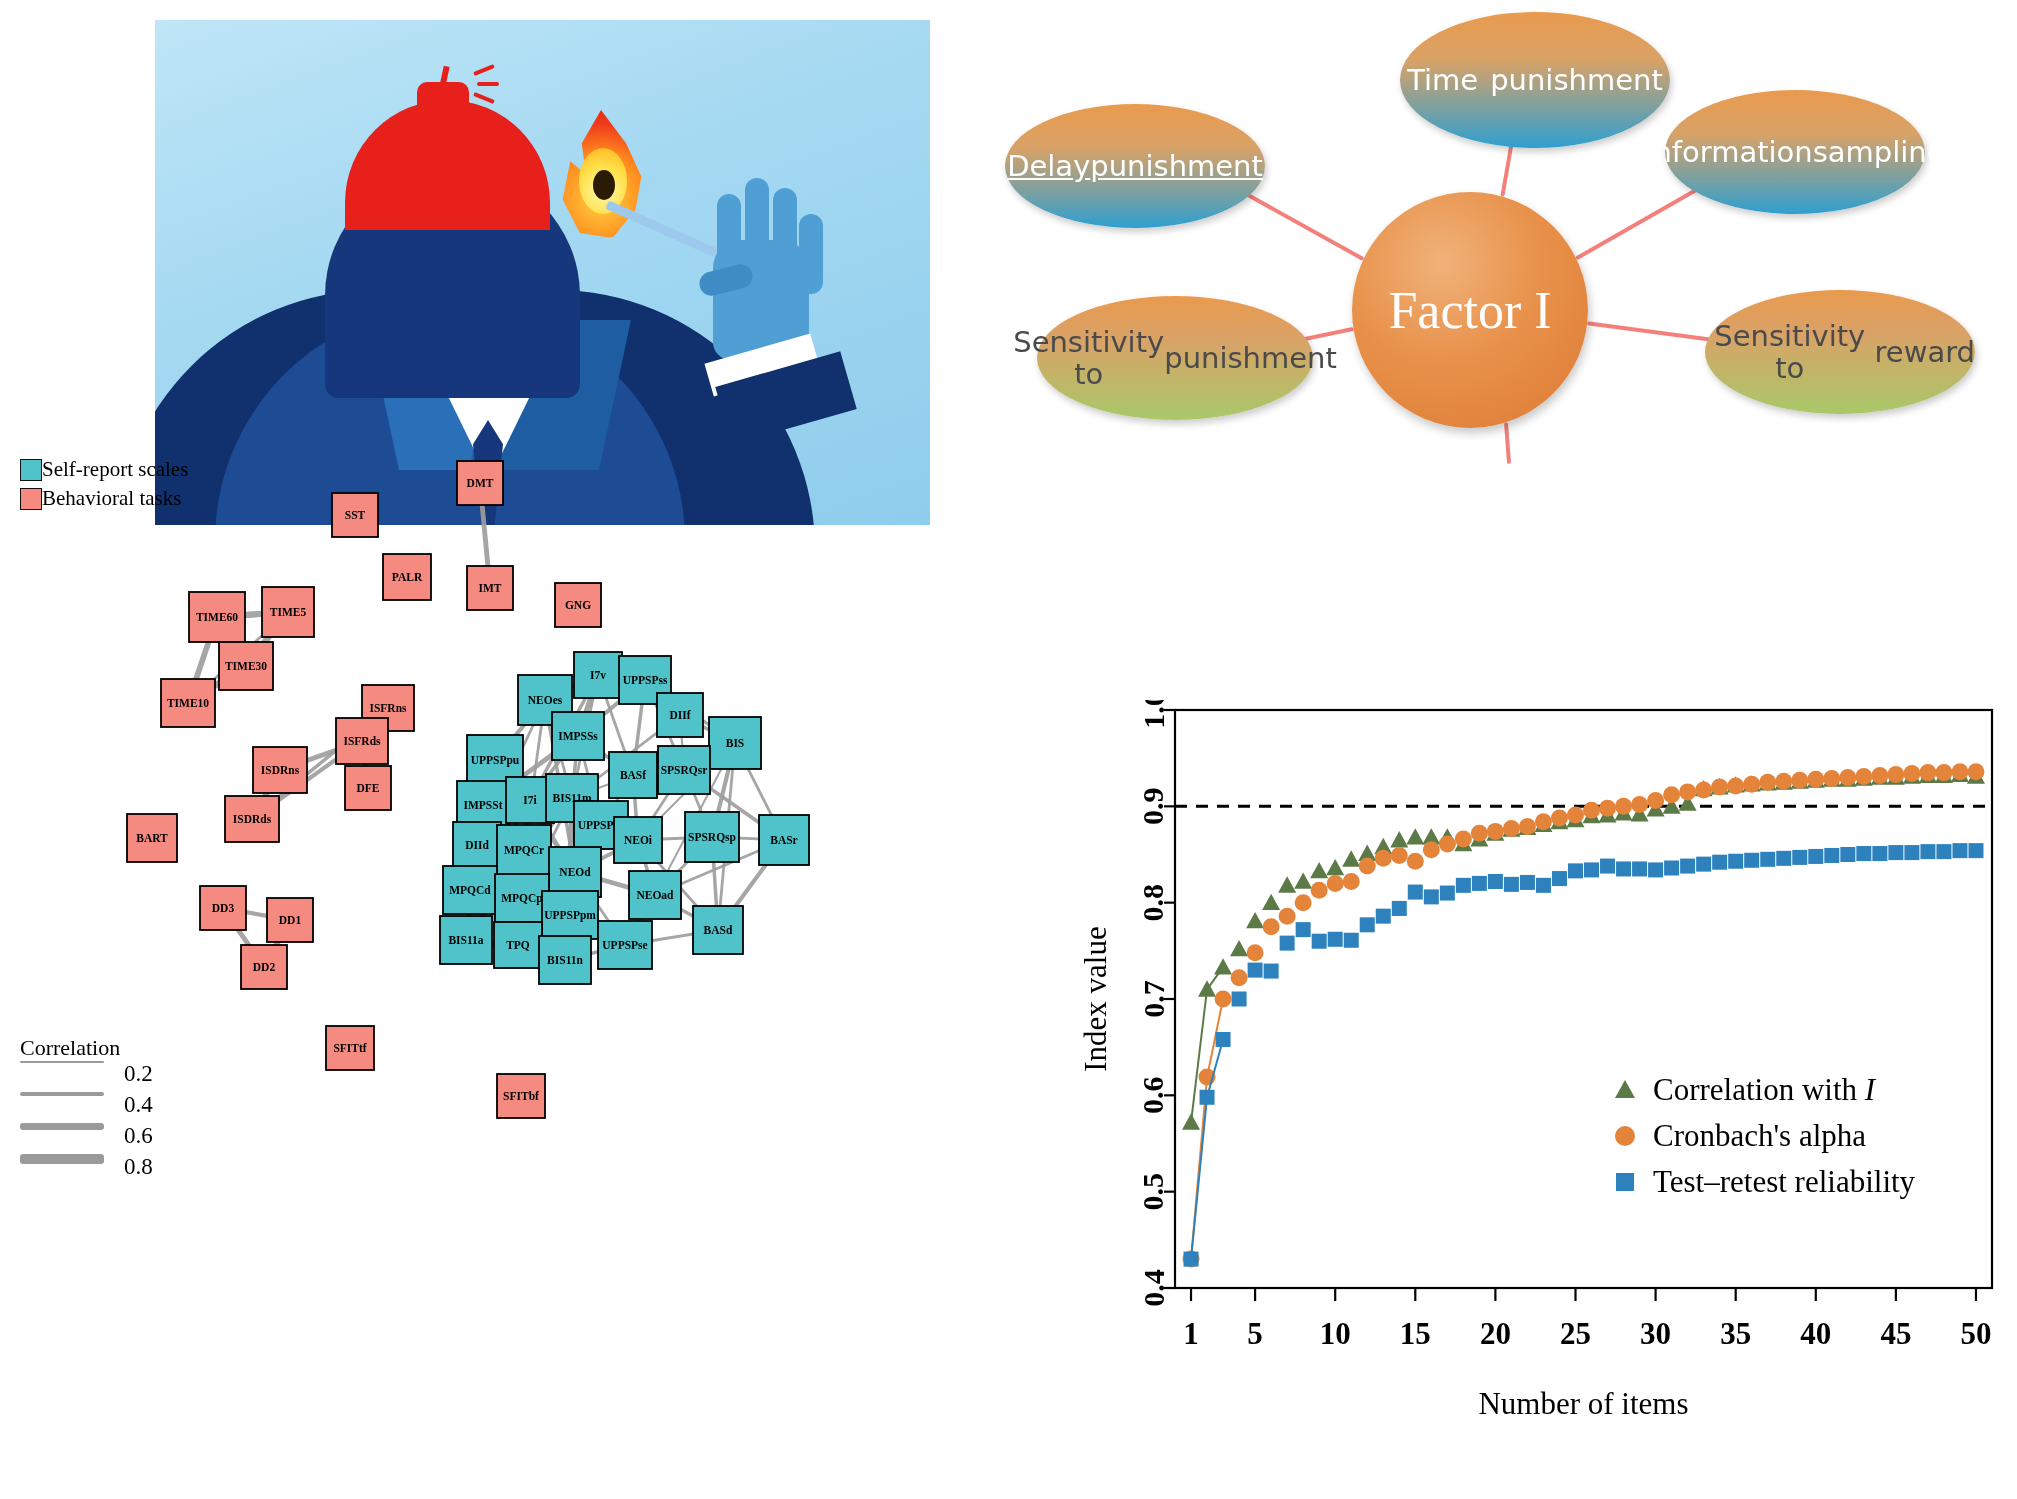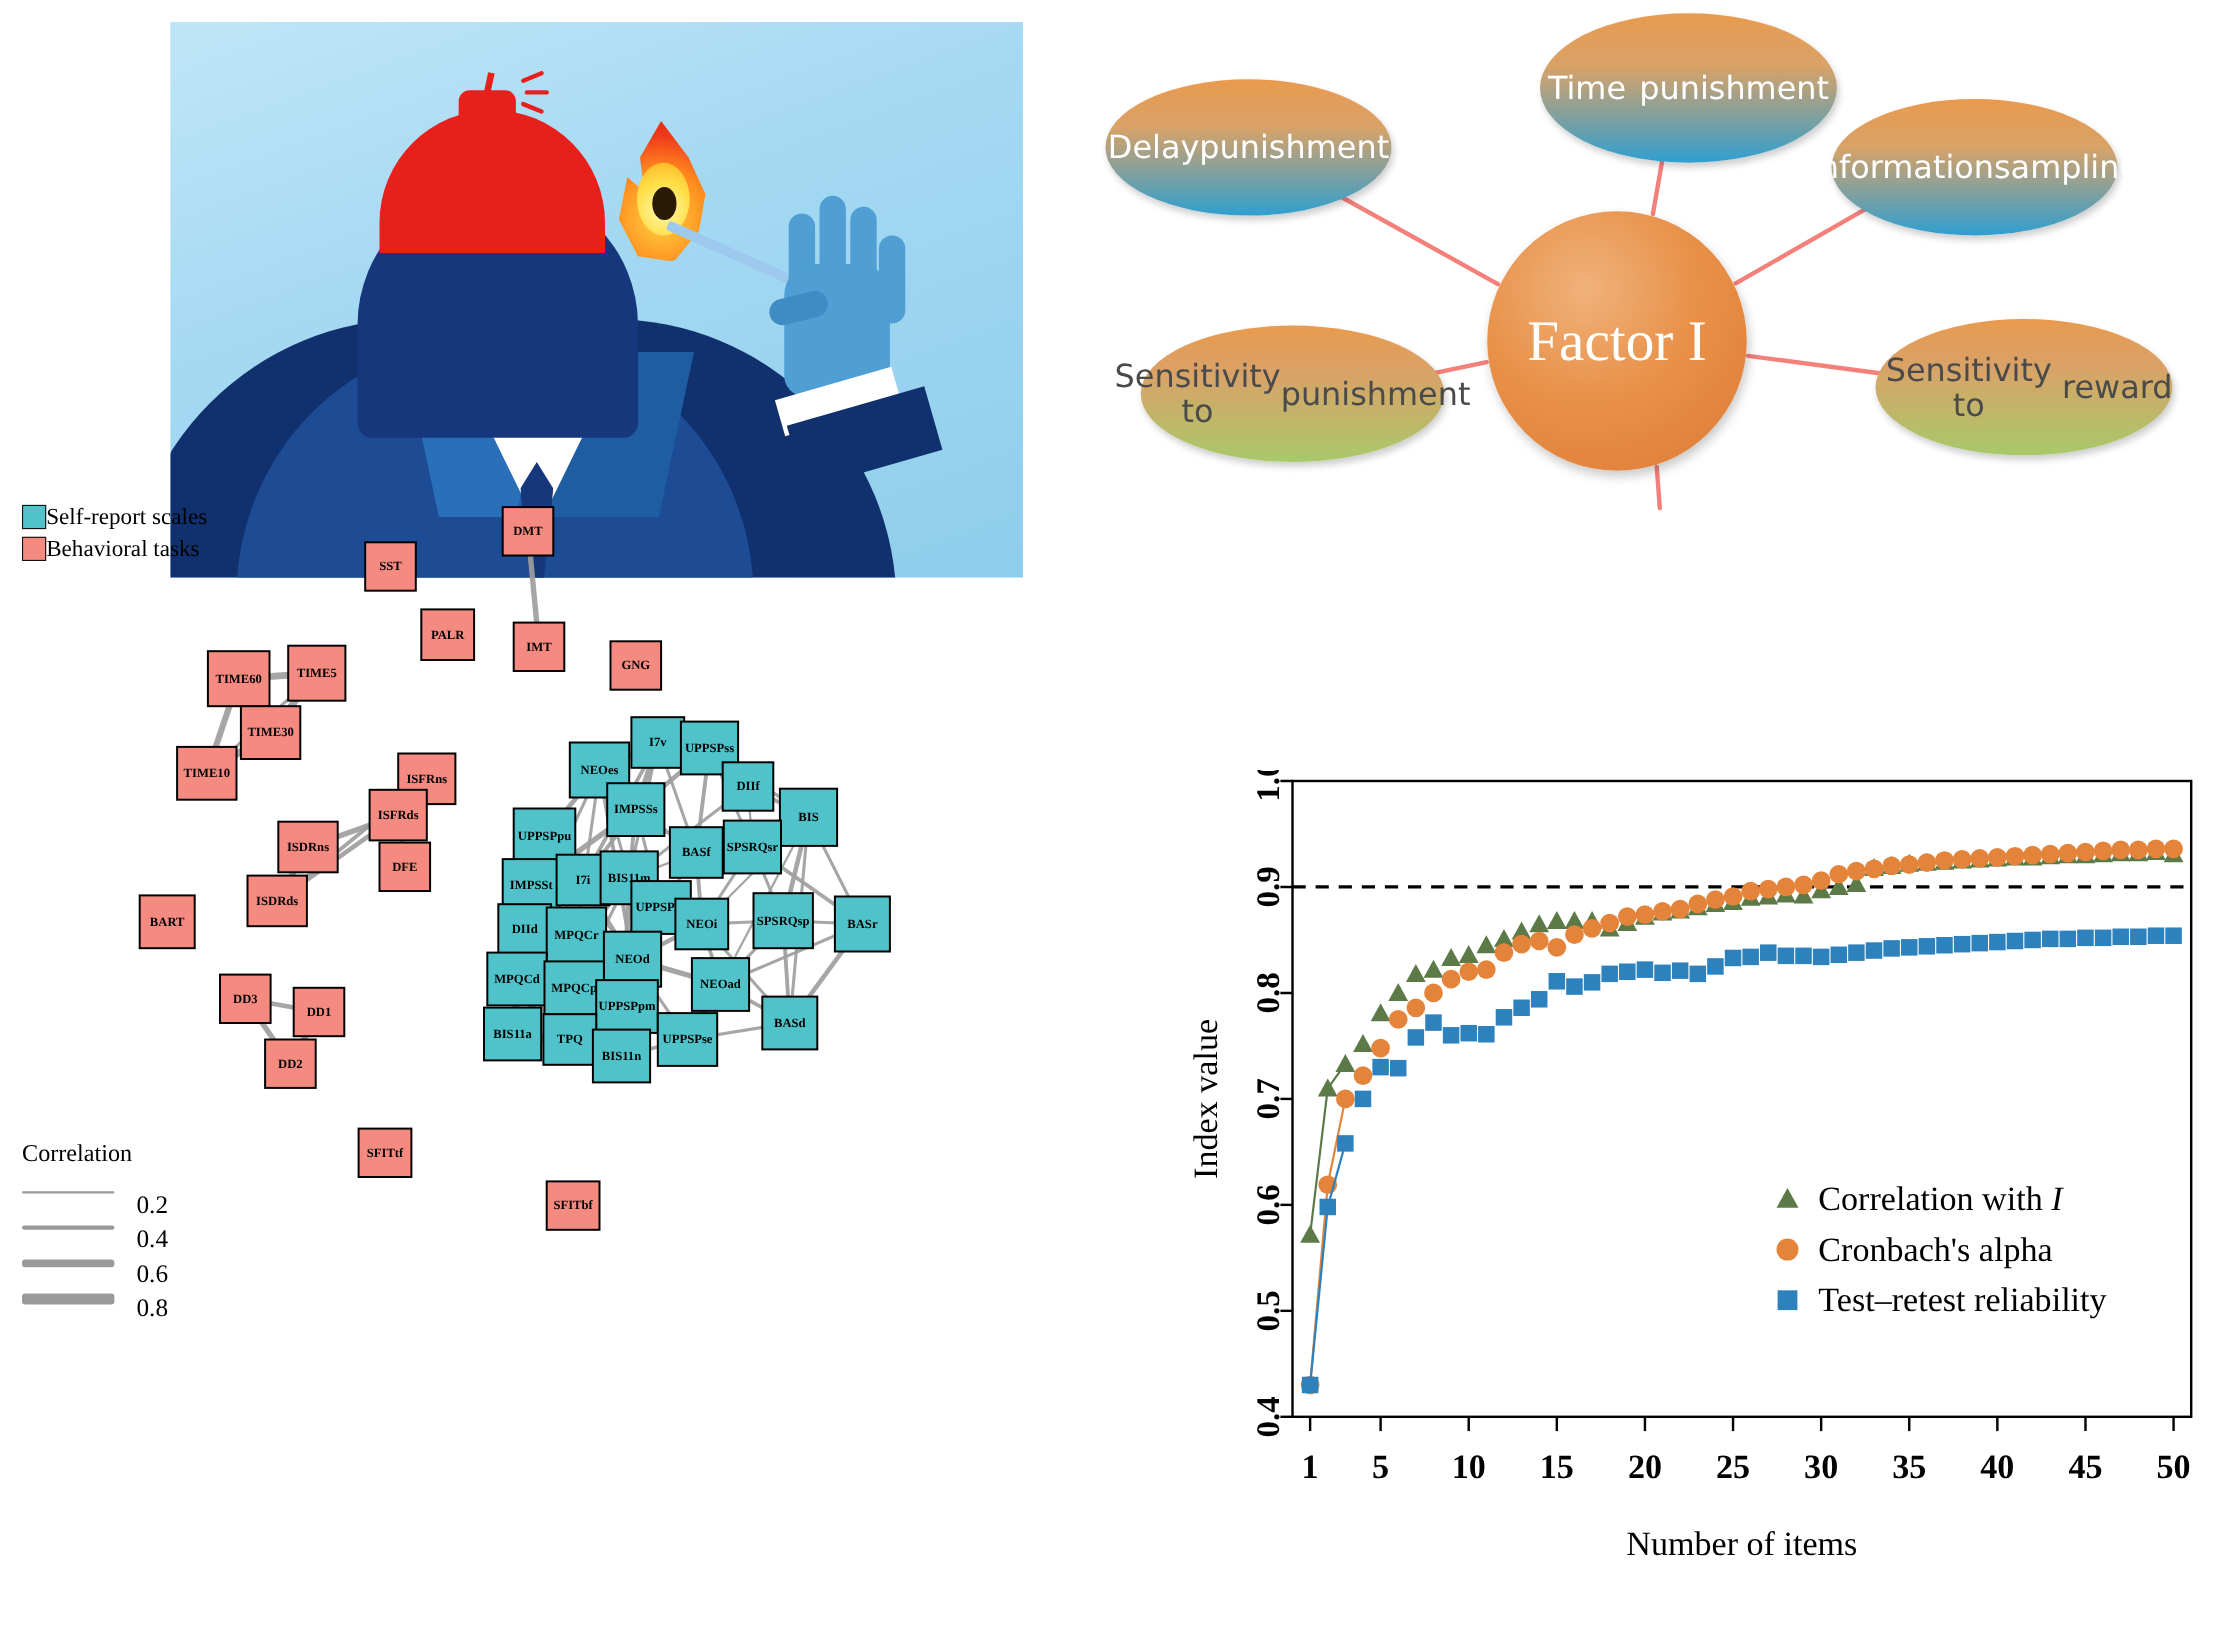--- a/index.html
+++ b/index.html
@@ -71,21 +71,21 @@
 
   
   #panel-network{left:0px;top:440px;width:900px;height:1059px;}
   #net-svg{position:absolute;left:0;top:0;}
   .net-legend{position:absolute;left:20px;top:15px;font-size:21px;line-height:29px;}
   .net-legend .row{display:flex;align-items:center;height:29px;}
   .net-legend .swatch{width:20px;height:20px;border:1.6px solid #111;}
   .sw-teal{background:#4fc3c9;}
   .sw-pink{background:#f58a80;}
   .corr-legend{position:absolute;left:20px;top:595px;font-size:22px;}
-  .corr-title{font-size:22px;margin-bottom:22px;}
+  .corr-title{font-size:22px;margin-bottom:0;}
   .corr-row{display:flex;align-items:flex-start;gap:20px;height:31px;}
   .corr-line{width:84px;background:#9a9a9a;border-radius:3px;}
   .corr-val{font-size:23px;}
 
   
   #panel-factor{left:1080px;top:0px;width:937px;height:720px;}
   #factor-svg{position:absolute;left:0;top:0;}
   .fnode{position:absolute;display:flex;align-items:center;justify-content:center;
      text-align:center;color:#ffffff;font-family:"DejaVu Sans",sans-serif;
      font-size:29px;line-height:1.12;border-radius:50%;
@@ -513,21 +513,21 @@
       <div>sampling</div>
     </div>
   <div class="fnode dark" id="fnode-2" style="left: 625px; top: 290px; width: 270px; height: 124px; background: linear-gradient(rgb(233, 154, 78) 0%, rgb(217, 162, 103) 35%, rgb(168, 201, 106) 100%); color: rgb(74, 74, 74);">
       <div>Sensitivity to</div>
       <div>reward</div>
     </div>
   <div class="fnode dark" id="fnode-4" style="left: -43px; top: 296px; width: 276px; height: 124px; background: linear-gradient(rgb(233, 154, 78) 0%, rgb(217, 162, 103) 35%, rgb(168, 201, 106) 100%); color: rgb(74, 74, 74);">
       <div>Sensitivity to</div>
       <div>punishment</div>
     </div>
-  <div class="fnode dark" id="fnode-5" style="left: -75px; top: 72px; width: 260px; height: 124px; background: linear-gradient(rgb(233, 154, 78) 0%, rgb(217, 162, 103) 35%, rgb(47, 159, 208) 100%); color: rgb(255, 255, 255);">
+  <div class="fnode dark" id="fnode-5" style="left: -75px; top: 104px; width: 260px; height: 124px; background: linear-gradient(rgb(233, 154, 78) 0%, rgb(217, 162, 103) 35%, rgb(47, 159, 208) 100%); color: rgb(255, 255, 255); text-decoration: underline;">
       <div>Delay</div>
       <div>punishment</div>
     </div>
 </div>
 
 <div class="panel" id="panel-chart">
   <svg id="chart-svg" width="937" height="799">
       <rect x="95" y="10" width="817" height="578" fill="none" stroke="#000" stroke-width="2.2"></rect>
       <g>
         <line x1="84" y1="588" x2="95" y2="588" stroke="#000" stroke-width="2.2"></line>

